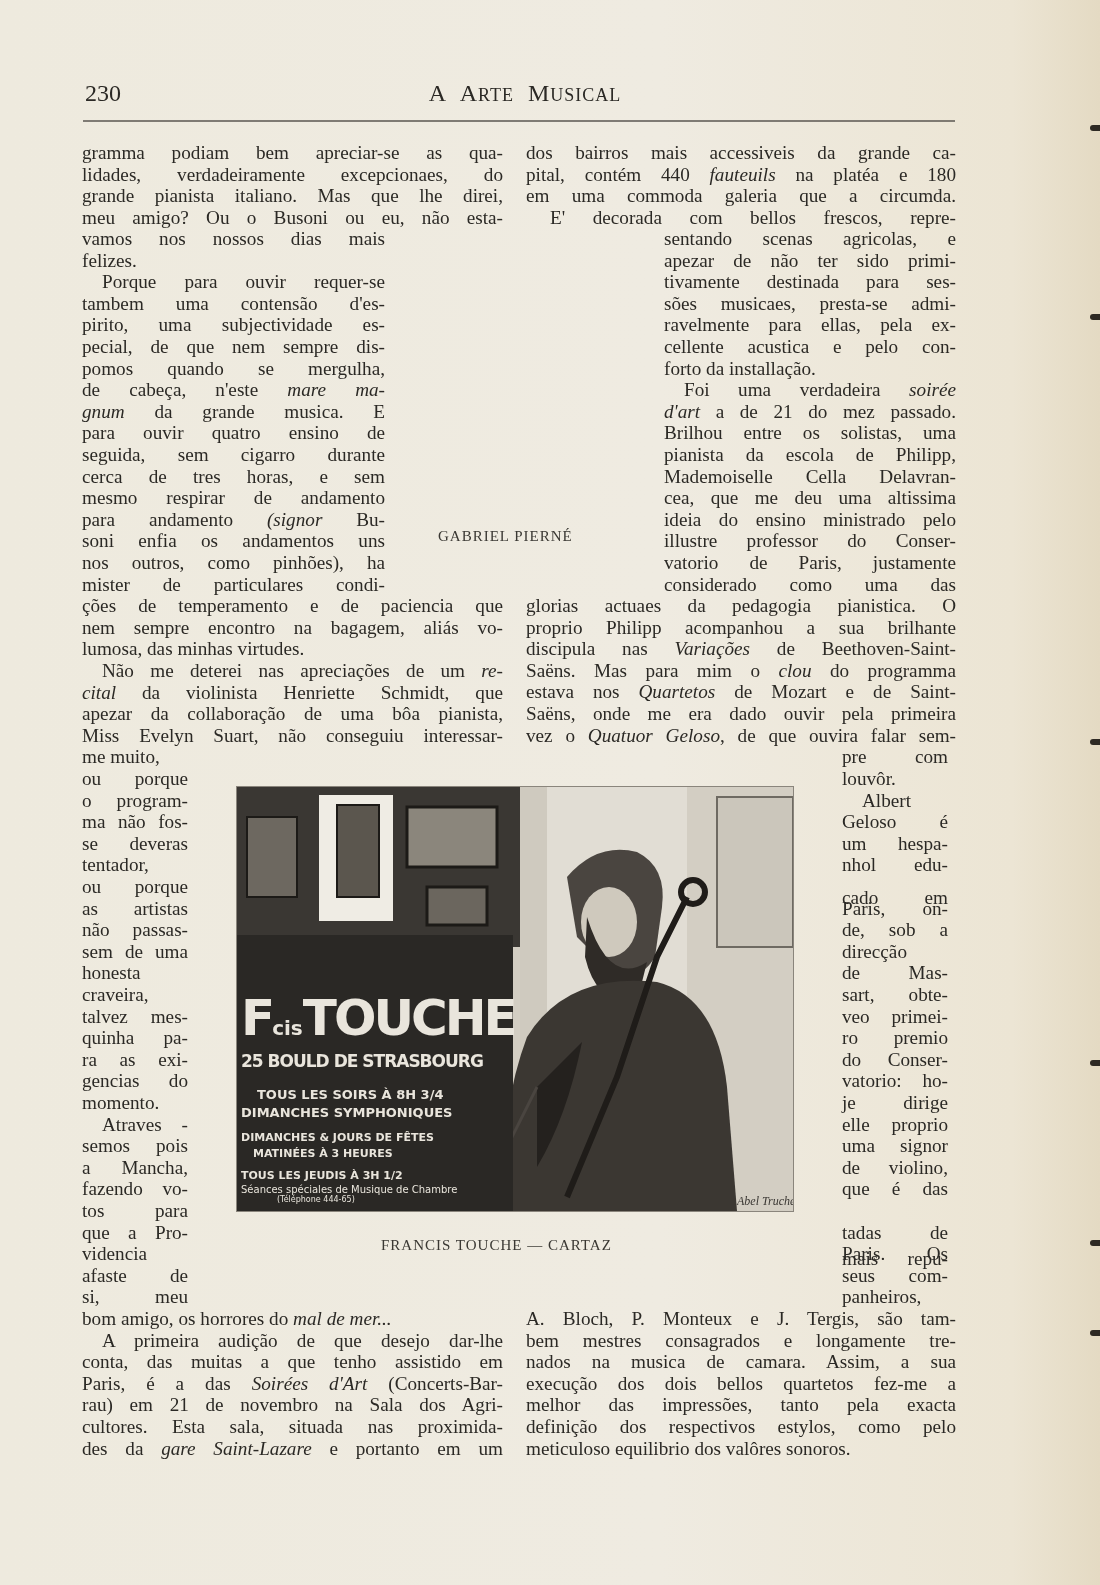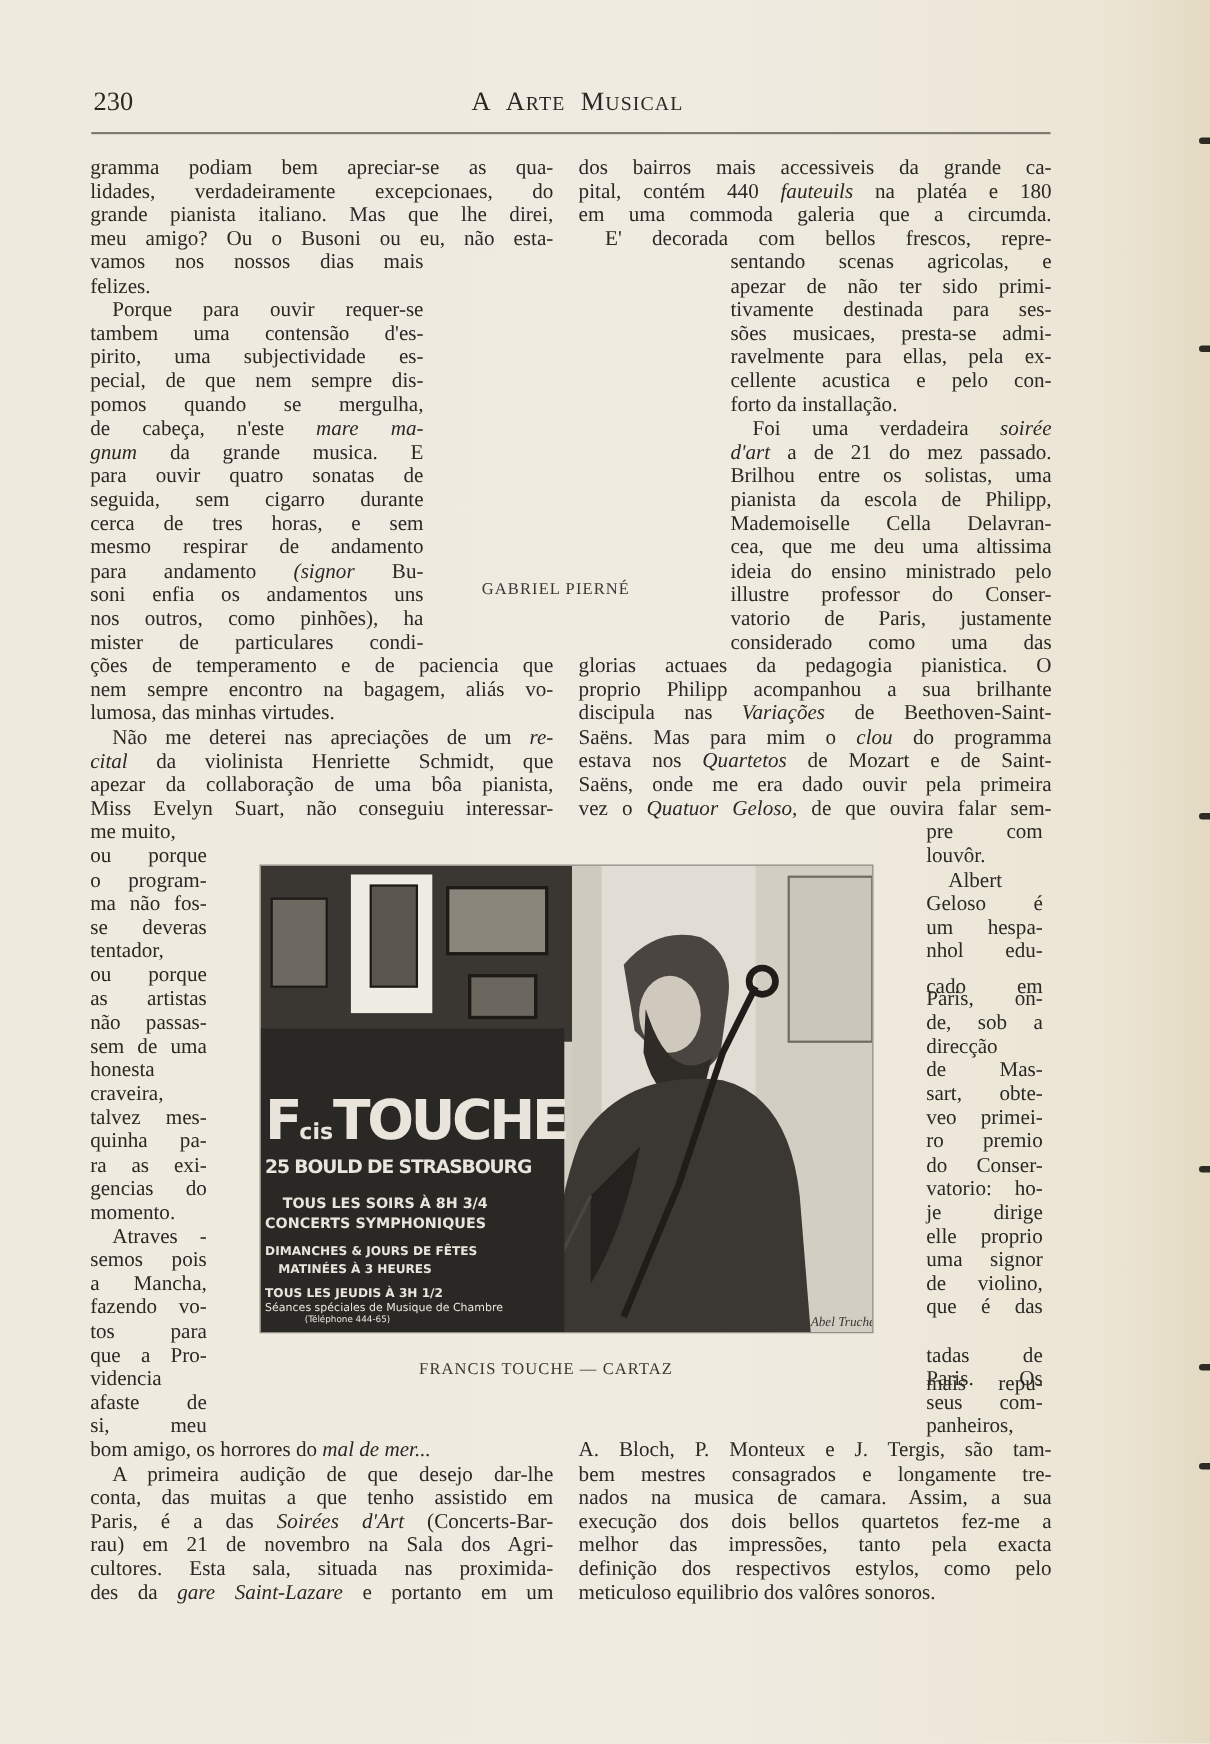--- a/index.html
+++ b/index.html
@@ -54,21 +54,21 @@
   <div id="c1narrow">
       <div class="ln narrowL j" style="top: 228px;"><span>vamos nos nossos dias mais</span></div>
       <div class="ln narrowL" style="top: 249.6px;"><span>felizes.</span></div>
       <div class="ln narrowL j" style="top: 271.2px; text-indent: 20px;"><span>Porque para ouvir requer-se</span></div>
       <div class="ln narrowL j" style="top: 292.8px;"><span>tambem uma contensão d'es-</span></div>
       <div class="ln narrowL j" style="top: 314.4px;"><span>pirito, uma subjectividade es-</span></div>
       <div class="ln narrowL j" style="top: 336px;"><span>pecial, de que nem sempre dis-</span></div>
       <div class="ln narrowL j" style="top: 357.6px;"><span>pomos quando se mergulha,</span></div>
       <div class="ln narrowL j" style="top: 379.2px;"><span>de cabeça, n'este </span><i>mare ma-</i></div>
       <div class="ln narrowL j" style="top: 400.8px;"><i>gnum</i><span> da grande musica. E</span></div>
-      <div class="ln narrowL j" style="top: 422.4px;"><span>para ouvir quatro sonatas de</span></div>
+      <div class="ln narrowL j" style="top: 422.4px;"><span>para ouvir quatro ensino de</span></div>
       <div class="ln narrowL j" style="top: 444px;"><span>seguida, sem cigarro durante</span></div>
       <div class="ln narrowL j" style="top: 465.6px;"><span>cerca de tres horas, e sem</span></div>
       <div class="ln narrowL j" style="top: 487.2px;"><span>mesmo respirar de andamento</span></div>
       <div class="ln narrowL j" style="top: 508.8px;"><span>para andamento </span><i>(signor</i><span> Bu-</span></div>
       <div class="ln narrowL j" style="top: 530.4px;"><span>soni enfia os andamentos uns</span></div>
       <div class="ln narrowL j" style="top: 552px;"><span>nos outros, como pinhões), ha</span></div>
       <div class="ln narrowL j" style="top: 573.6px;"><span>mister de particulares condi-</span></div>
     </div>
   <div id="c1full">
       <div class="ln c1 j" style="top: 595.2px;"><span>ções de temperamento e de paciencia que</span></div>
@@ -213,21 +213,21 @@
       <path d="M450 110 L420 170 L380 290 L330 410" stroke="#1f1c19" stroke-width="6" fill="none"></path>
       <path d="M240 420 L300 300" stroke="#4a4540" stroke-width="3"></path>
       <text x="500" y="418" font-size="12" fill="#3a3733" font-family="Liberation Serif, serif" font-style="italic">Abel Truchet</text>
     </svg>
     <div class="poster-dark" style="top:148px;height:276px;">
       <div class="poster-text" style="top:54px;font-size:50px;letter-spacing:-3px;">
         <span>F</span><span style="font-size:20px;letter-spacing:0;">cis</span><span>TOUCHE</span>
       </div>
       <div class="poster-text" style="top:116px;font-size:17px;letter-spacing:-1px;">25 BOULD DE STRASBOURG</div>
       <div class="poster-text" style="top:152px;left:20px;font-size:13px;">TOUS LES SOIRS À 8H 3/4</div>
-      <div class="poster-text" style="top:170px;font-size:13px;">CONCERTS SYMPHONIQUES</div>
+      <div class="poster-text" style="top:170px;font-size:13px;">DIMANCHES SYMPHONIQUES</div>
       <div class="poster-text" style="top:196px;font-size:11px;">DIMANCHES &amp; JOURS DE FÊTES</div>
       <div class="poster-text" style="top:212px;left:16px;font-size:11px;">MATINÉES À 3 HEURES</div>
       <div class="poster-text" style="top:234px;font-size:11px;">TOUS LES JEUDIS À 3H 1/2</div>
       <div class="poster-text" style="top:249px;font-size:10px;font-weight:normal;">Séances spéciales de Musique de Chambre</div>
       <div class="poster-text" style="top:260px;left:40px;font-size:8px;font-weight:normal;">(Téléphone 444-65)</div>
     </div>
   </div>
   <div class="caption" style="left:381px;top:1237px;">FRANCIS TOUCHE — CARTAZ</div>
 
   <div class="margin-mark" style="top:125px;"></div>

